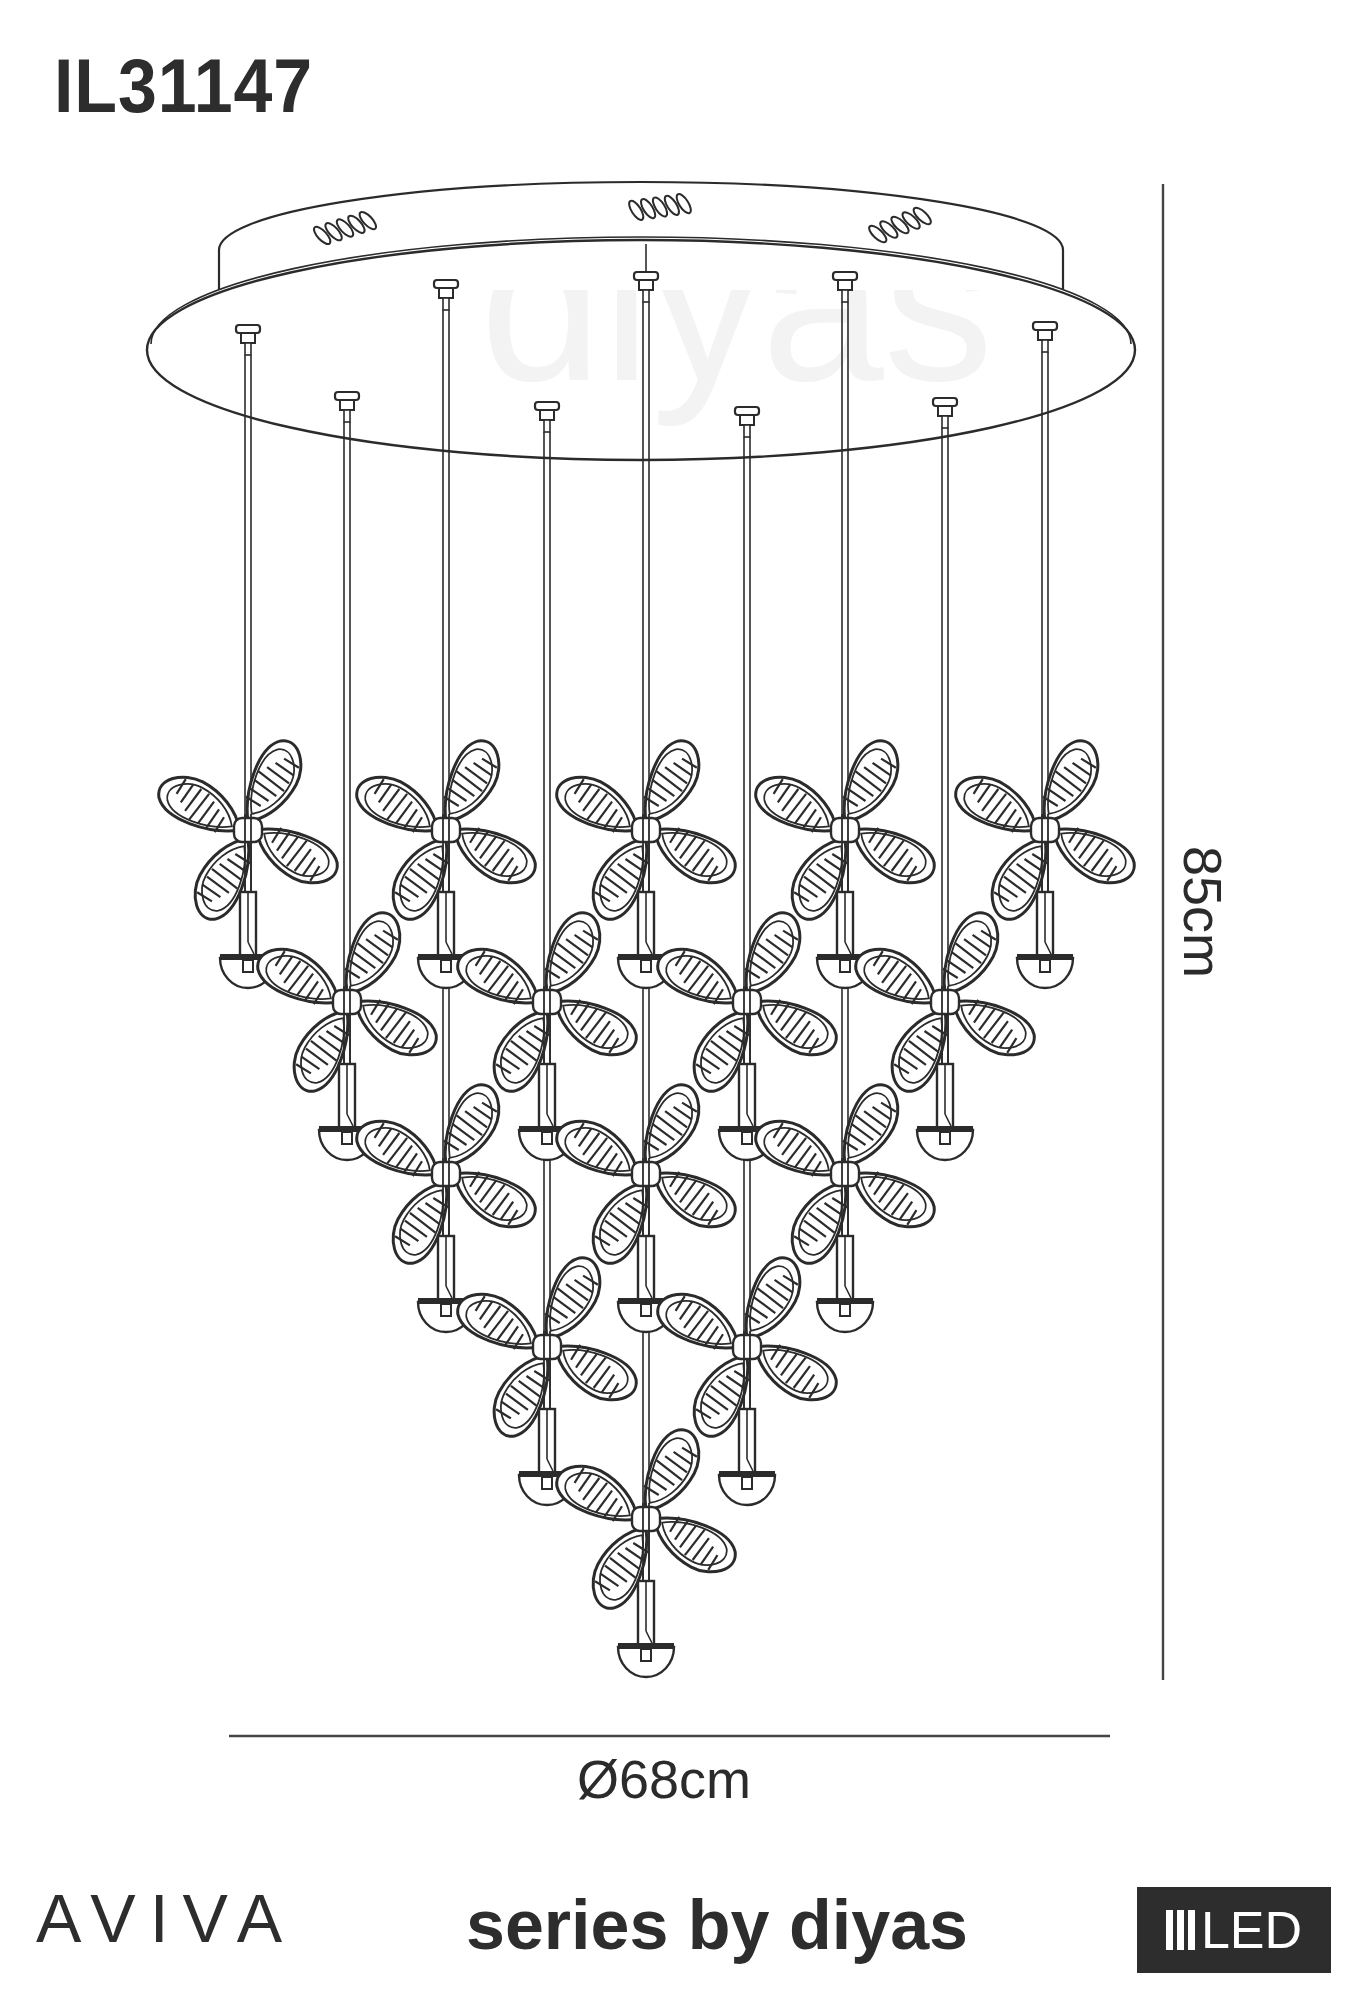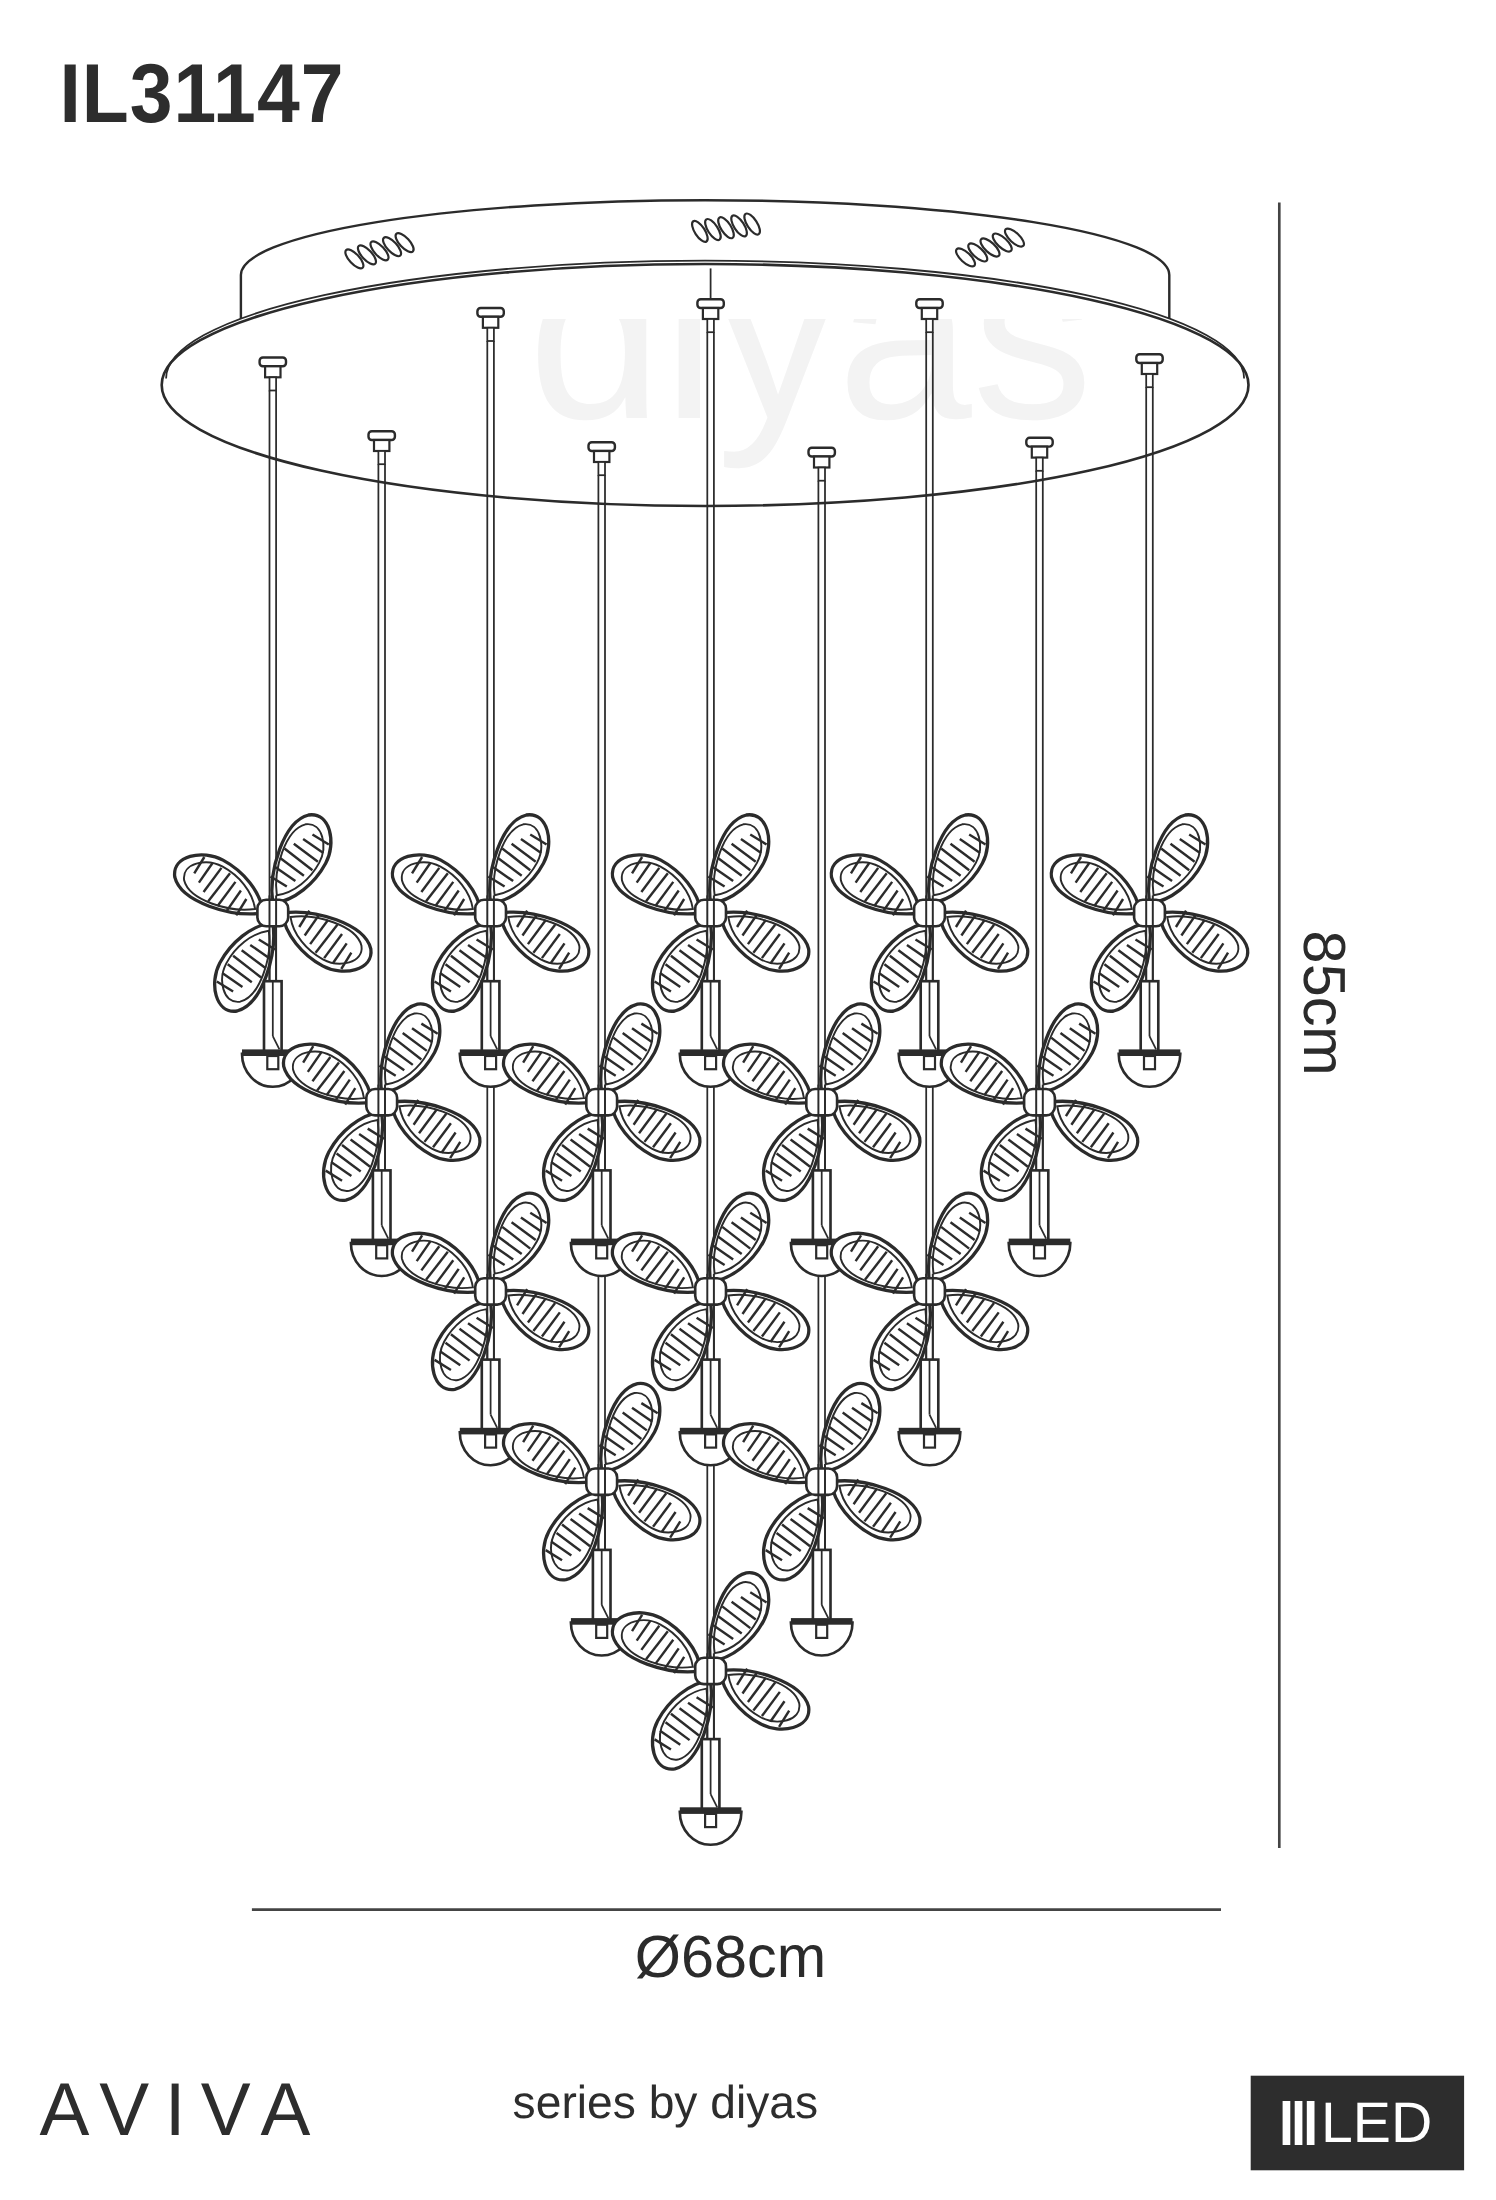--- a/index.html
+++ b/index.html
@@ -5,21 +5,21 @@
   html, body { margin: 0; padding: 0; background: #ffffff; }
   body { width: 1360px; height: 2000px; position: relative; overflow: hidden;
          font-family: "Liberation Sans", sans-serif; color: #2b2b2b; }
   .product-code { position: absolute; left: 54px; top: 48px; font-size: 76px;
                   font-weight: 700; letter-spacing: 1px; color: #2d2d2d; line-height: 1; transform: scaleX(0.92); transform-origin: left top; }
   #drawing { position: absolute; left: 0; top: 0; }
   .dim-width-label { position: absolute; left: 560px; top: 1752px; font-size: 54px; color: #2b2b2b; line-height: 1; margin-left: 17px; }
   .dim-height-label { position: absolute; left: 1170px; top: 846px; font-size: 54px; color: #2b2b2b; line-height: 1;
                       transform-origin: left top; transform: translate(60px, 0) rotate(90deg); white-space: nowrap; }
   .series-name { position: absolute; left: 36px; top: 1884px; font-size: 68px; letter-spacing: 14px; color: #2d2d2d; line-height: 1; }
-  .series-by { position: absolute; left: 466px; top: 1890px; font-size: 42px; color: #2d2d2d; line-height: 1; }
+  .series-by { position: absolute; left: 466px; top: 1890px; font-size: 70px; color: #2d2d2d; line-height: 1; font-weight: bold; }
   .led-badge { position: absolute; left: 1137px; top: 1887px; width: 194px; height: 86px; background: #2d2d2d;
                display: flex; align-items: center; justify-content: center; gap: 6px; }
   .led-bars { display: flex; gap: 4px; height: 40px; }
   .led-bars span { display: block; width: 7px; height: 40px; background: #ffffff; }
   .led-text { color: #ffffff; font-size: 52px; line-height: 1; }
 </style>
 </head>
 <body>
 
 <div class="product-code">IL31147</div>

